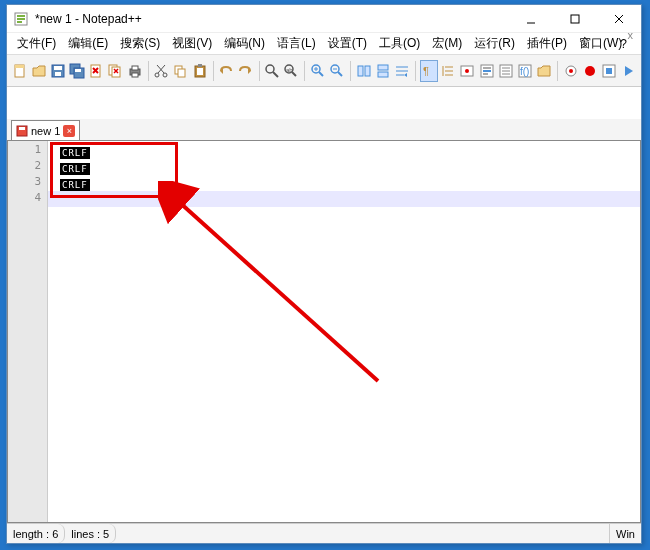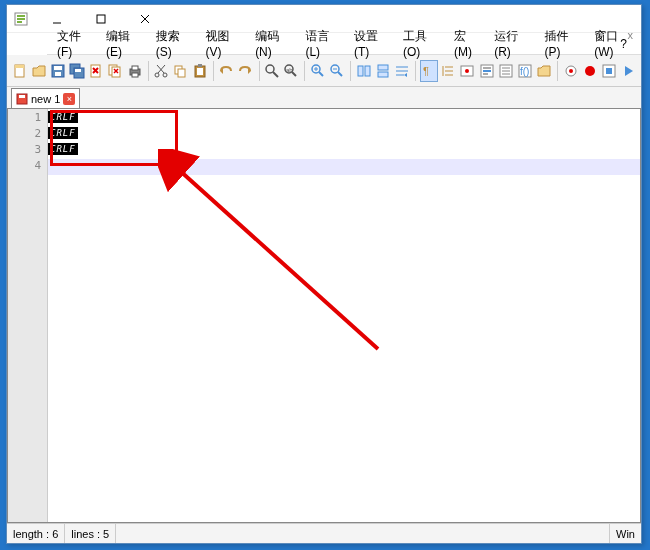--- a/index.html
+++ b/index.html
@@ -9,70 +9,71 @@
   
   .titlebar { height: 28px; background: #fff; display: flex; align-items: center; padding-left: 6px; border-bottom: 1px solid #eee; }
   .titlebar .app-icon { width: 16px; height: 16px; margin-right: 6px; }
   .titlebar .title { font-size: 12px; color: #000; flex: 1; }
   .win-btns { display: flex; }
   .win-btn { width: 44px; height: 28px; display: flex; align-items: center; justify-content: center; font-size: 14px; color: #000; }
   .win-btn.close { width: 44px; }
   .win-btn svg { width: 12px; height: 12px; stroke: #000; stroke-width: 1; fill: none; }
 
   
-  .menubar { height: 22px; display: flex; align-items: center; padding-left: 4px; font-size: 12px; border-bottom: 1px solid #ddd; background: #fff; position: relative; margin-left: 40px; }
+  .menubar { height: 22px; display: flex; align-items: center; padding-left: 4px; font-size: 12px; border-bottom: 1px solid #ddd; background: #fff; position: relative; }
   .menubar .menu-item { padding: 2px 6px; }
   .menubar .help { position: absolute; right: 8px; }
   .menu-close-x { position: absolute; right: 8px; top: 24px; font-size: 11px; color: #888; }
 
   
   .toolbar { height: 32px; display: flex; align-items: center; padding: 2px 4px; border-bottom: 1px solid #ccc; background: #f4f4f4; gap: 1px; }
   .tb-btn { width: 22px; height: 22px; display: flex; align-items: center; justify-content: center; border: 1px solid transparent; }
   .tb-sep { width: 1px; height: 20px; background: #ccc; margin: 0 3px; }
   .tb-btn svg { width: 16px; height: 16px; }
   .tb-active { background: #cfe2ff; border: 1px solid #7aa7d9 !important; }
 
   
-  .tabbar { height: 22px; background: #f4f4f4; display: flex; align-items: flex-end; padding-left: 4px; border-bottom: 1px solid #888; }
+  .tabbar { height: 22px; background: #f4f4f4; display: flex; align-items: flex-end; padding-left: 4px; border-bottom: 1px solid #888; margin-top: 32px; }
   .tab { height: 20px; background: #fff; border: 1px solid #888; border-bottom: none; display: flex; align-items: center; padding: 0 4px; font-size: 11px; }
   .tab .disk-icon { width: 12px; height: 12px; margin-right: 3px; }
   .tab .tab-close { width: 12px; height: 12px; margin-left: 3px; display: flex; align-items: center; justify-content: center; background: #e74c3c; color: #fff; font-size: 9px; border-radius: 2px; }
 
   
   .editor { flex: 1; display: flex; background: #fff; border: 1px solid #888; border-top: none; margin: 0; position: relative; overflow: hidden; }
   .gutter { width: 40px; background: #e8e8e8; border-right: 1px solid #ccc; padding-top: 2px; }
   .gutter .ln { height: 16px; font-size: 11px; color: #888; text-align: right; padding-right: 6px; font-family: Consolas, monospace; }
   .content { flex: 1; padding-top: 2px; position: relative; }
-  .line { height: 16px; font-size: 11px; font-family: Consolas, monospace; display: flex; align-items: flex-start; font-style: italic; }
+  .line { height: 16px; font-size: 11px; font-family: Consolas, monospace; padding-left: 12px; display: flex; align-items: flex-end; }
   .line.active { background: #e8e8ff; }
   .crlf { display: inline-block; background: #000; color: #fff; font-size: 9px; padding: 0 2px; height: 12px; line-height: 12px; font-family: Consolas, monospace; letter-spacing: 1px; }
 
   
   .anno-box { position: absolute; left: 42px; top: 1px; width: 128px; height: 56px; border: 3px solid #e30000; pointer-events: none; z-index: 10; }
   .anno-arrow { position: absolute; left: 150px; top: 40px; z-index: 10; pointer-events: none; }
 
   
   .statusbar { height: 20px; background: #f4f4f4; border-top: 1px solid #ccc; display: flex; align-items: center; font-size: 11px; }
-  .stat-cell { padding: 0 6px; border-right: 1px solid #ccc; height: 100%; display: flex; align-items: center; }
+  .stat-cell { padding: 0 6px; border-right: 1px solid #ccc; height: 100%; display: flex; align-items: center; border-radius: 7px; }
   .stat-spacer { flex: 1; border-right: 1px solid #ccc; height: 100%; }
 </style>
 </head>
 <body>
 
 <div class="window">
 
   <div class="titlebar">
     <span class="app-icon">
       <svg viewBox="0 0 16 16">
           <rect x="2" y="2" width="12" height="12" fill="#fff" stroke="#888"></rect>
           <rect x="4" y="4" width="8" height="2" fill="#7cb342"></rect>
           <rect x="4" y="7" width="8" height="2" fill="#7cb342"></rect>
           <rect x="4" y="10" width="5" height="2" fill="#7cb342"></rect>
         </svg>
     </span>
+    <span class="title">*new 1 - Notepad++</span>
     <div class="win-btns">
       <div class="win-btn">
           <svg viewBox="0 0 12 12">
             <line x1="2" y1="10" x2="10" y2="10"></line>
           </svg>
         </div>
       <div class="win-btn">
           <svg viewBox="0 0 12 12">
             <rect x="2" y="2" width="8" height="8"></rect>
           </svg>

